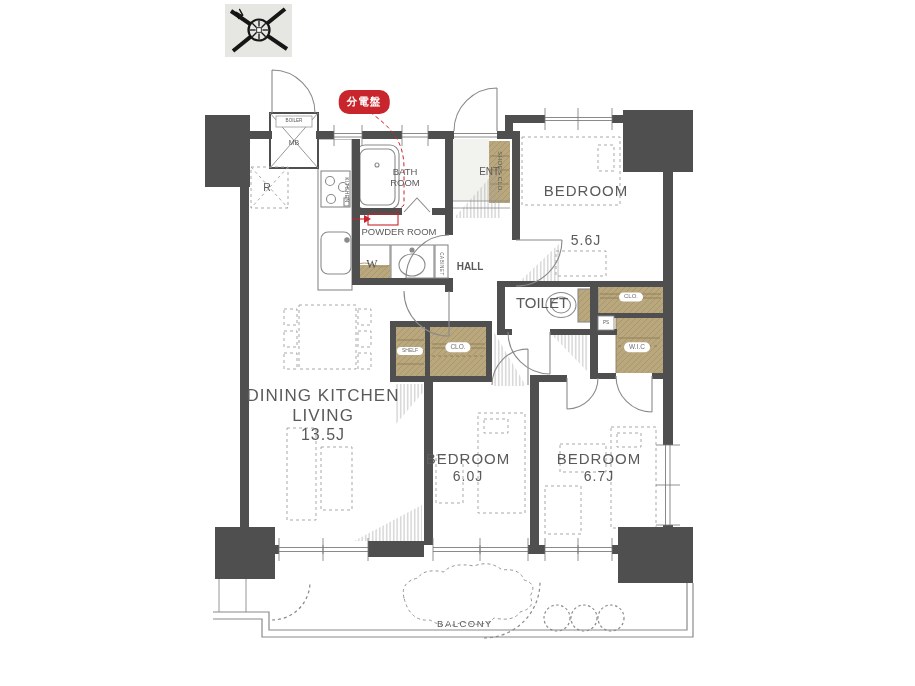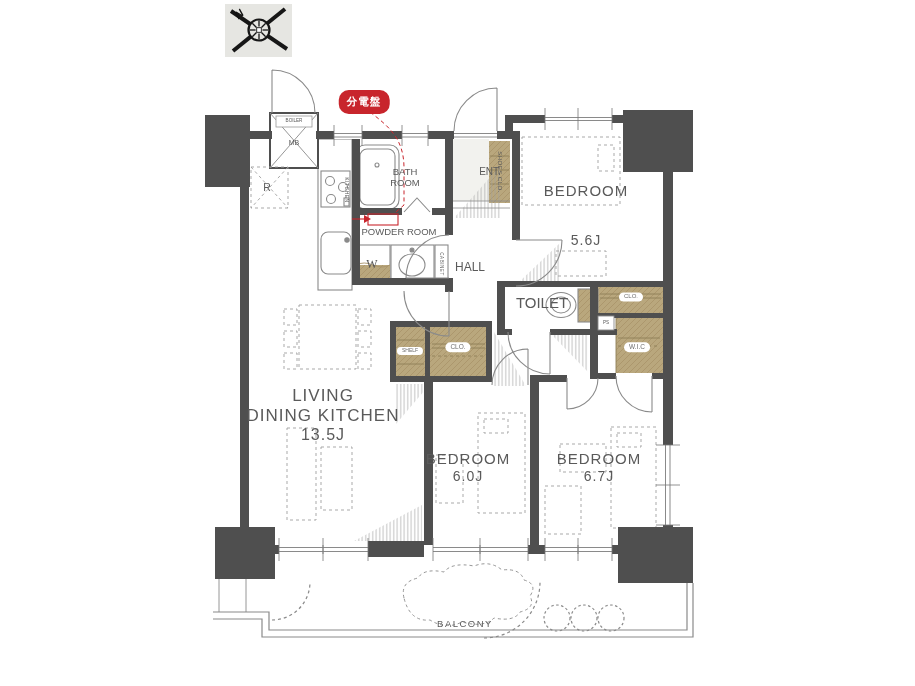--- a/index.html
+++ b/index.html
@@ -280,38 +280,38 @@
 <div class="lbl" style="left:399px;top:232px;font-size:9.5px;">POWDER ROOM</div>
 
 <div class="lbl" style="left:372px;top:264px;font-size:12px;font-family:'Liberation Serif',serif;color:#555;">W</div>
 
 <div class="lbl vert" style="left:441px;top:264px;font-size:4.6px;">CABINET</div>
 
 <div class="lbl" style="left:490px;top:172px;font-size:10px;">ENT.</div>
 
 <div class="lbl vert" style="left:499px;top:172px;font-size:6px;">SHOES CLO.</div>
 
-<div class="lbl" style="left:470px;top:267px;font-size:12px;">HALL</div>
+<div class="lbl" style="left:470px;top:267px;font-size:10px;font-weight:bold;">HALL</div>
 
 <div class="lbl big" style="left:586px;top:215px;font-size:15px;">
   <div>BEDROOM</div>
   <div style="font-size:14px;margin-top:32px;">5.6J</div>
 </div>
 
 <div class="lbl" style="left:542px;top:303px;font-size:15px;">TOILET</div>
 
 <div class="lbl pill" style="left:631px;top:297px;font-size:6px;">CLO.</div>
 <div class="lbl" style="left:606px;top:323px;font-size:4.6px;">PS</div>
 <div class="lbl pill" style="left:637px;top:347px;font-size:6.5px;">W.I.C</div>
 <div class="lbl pill" style="left:410px;top:351px;font-size:5px;">SHELF</div>
 <div class="lbl pill" style="left:458px;top:347px;font-size:6.5px;">CLO.</div>
 
 <div class="lbl big" style="left:323px;top:415px;font-size:17px;">
+  <div>DINING KITCHEN</div>
   <div>LIVING</div>
-  <div>DINING KITCHEN</div>
   <div style="font-size:16px;">13.5J</div>
 </div>
 
 <div class="lbl big" style="left:468px;top:467px;font-size:15px;">
   <div>BEDROOM</div>
   <div style="font-size:14px;">6.0J</div>
 </div>
 
 <div class="lbl big" style="left:599px;top:467px;font-size:15px;">
   <div>BEDROOM</div>

